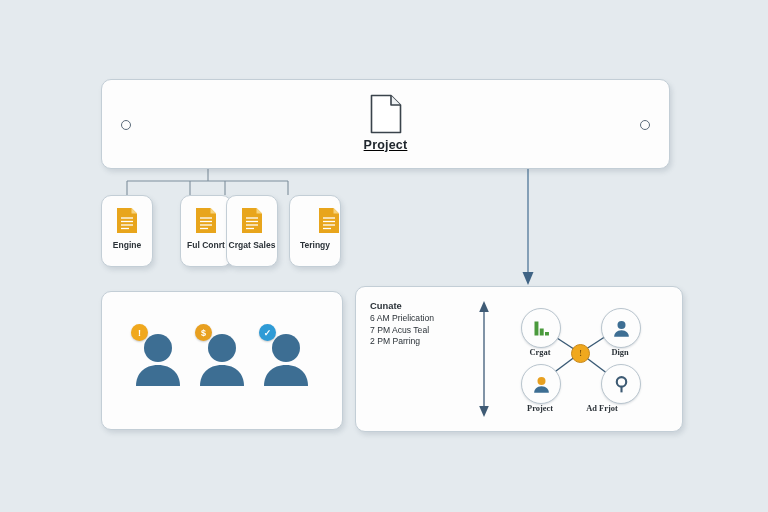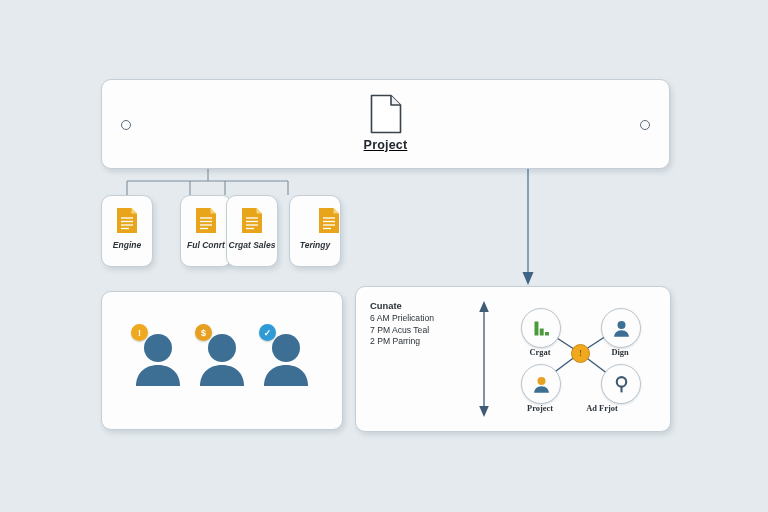--- a/index.html
+++ b/index.html
@@ -43,40 +43,39 @@
   .doc-card{
     position:absolute;top:195px;width:52px;height:72px;
     display:flex;flex-direction:column;align-items:center;
     padding-top:11px;box-sizing:border-box;
   }
   .doc-icon{width:22px;height:27px;}
   .doc-label{
     margin-top:7px;font-size:8.5px;font-weight:bold;color:#2b3238;
     text-align:center;line-height:1.12;width:50px;
     word-break:break-word;
-    font-style:italic;
   }
 
   
   #people-card{left:101px;top:291px;width:240px;height:137px;}
   .people-wrap{
     position:absolute;left:0;right:0;top:30px;
     display:flex;justify-content:center;align-items:flex-end;gap:2px;
   }
   .person{position:relative;width:62px;height:70px;}
   .badge{
     position:absolute;top:2px;left:4px;
     width:17px;height:17px;border-radius:50%;
     display:flex;align-items:center;justify-content:center;
     font-size:9px;font-weight:bold;color:#fff;
     box-shadow:0 1px 2px rgba(0,0,0,.2);
   }
 
   
-  #right-card{left:355px;top:286px;width:314px;height:144px;}
+  #right-card{left:355px;top:286px;width:314px;height:144px;padding-left:12px;}
   .sched{
     position:absolute;left:14px;top:13px;width:108px;
     font-size:8.6px;color:#2b3238;line-height:1.32;
   }
   .sched h4{margin:0 0 1px 0;font-size:9.4px;font-weight:bold;}
   .sched .blk{margin-bottom:9px;}
   .sched .ln{white-space:nowrap;}
 
   .vdiv{position:absolute;left:120px;top:12px;width:16px;height:120px;}
 

